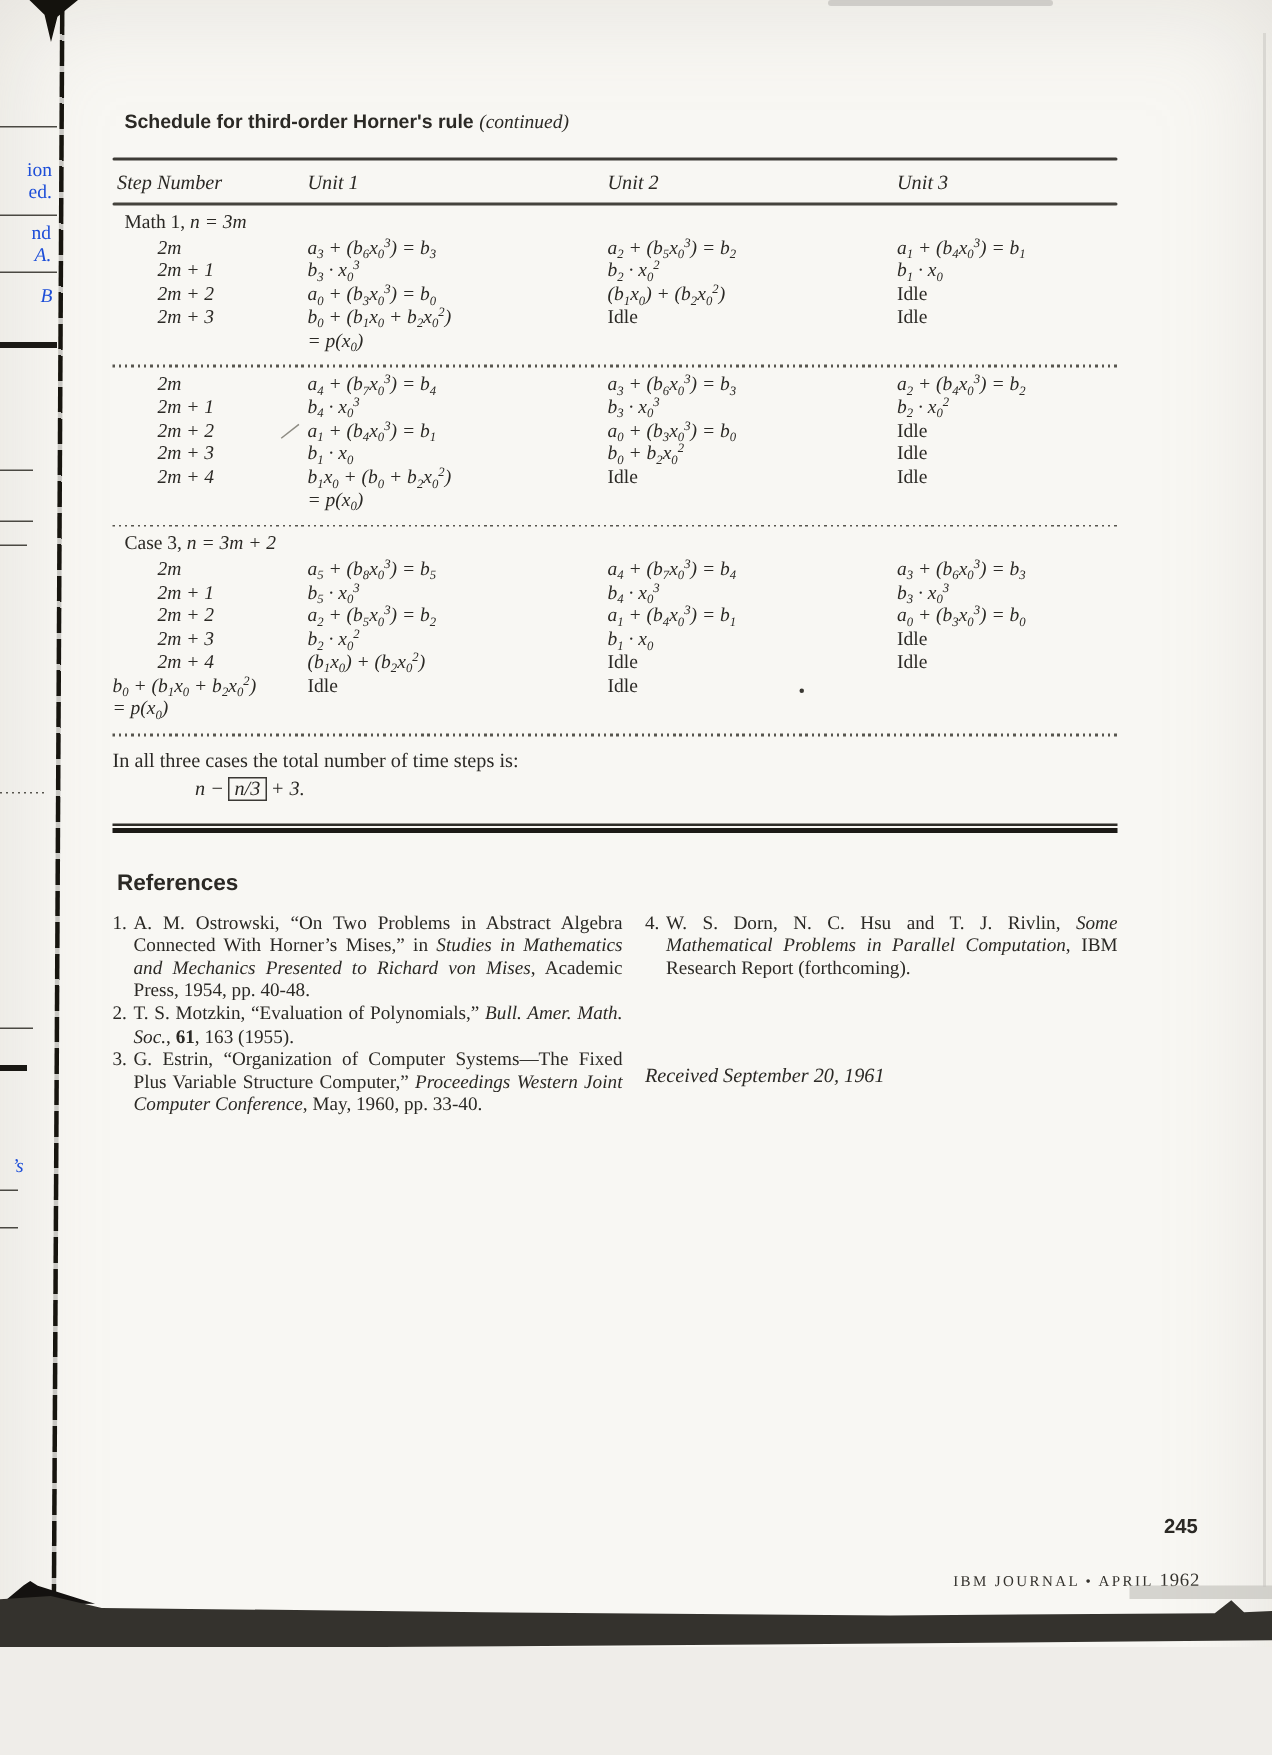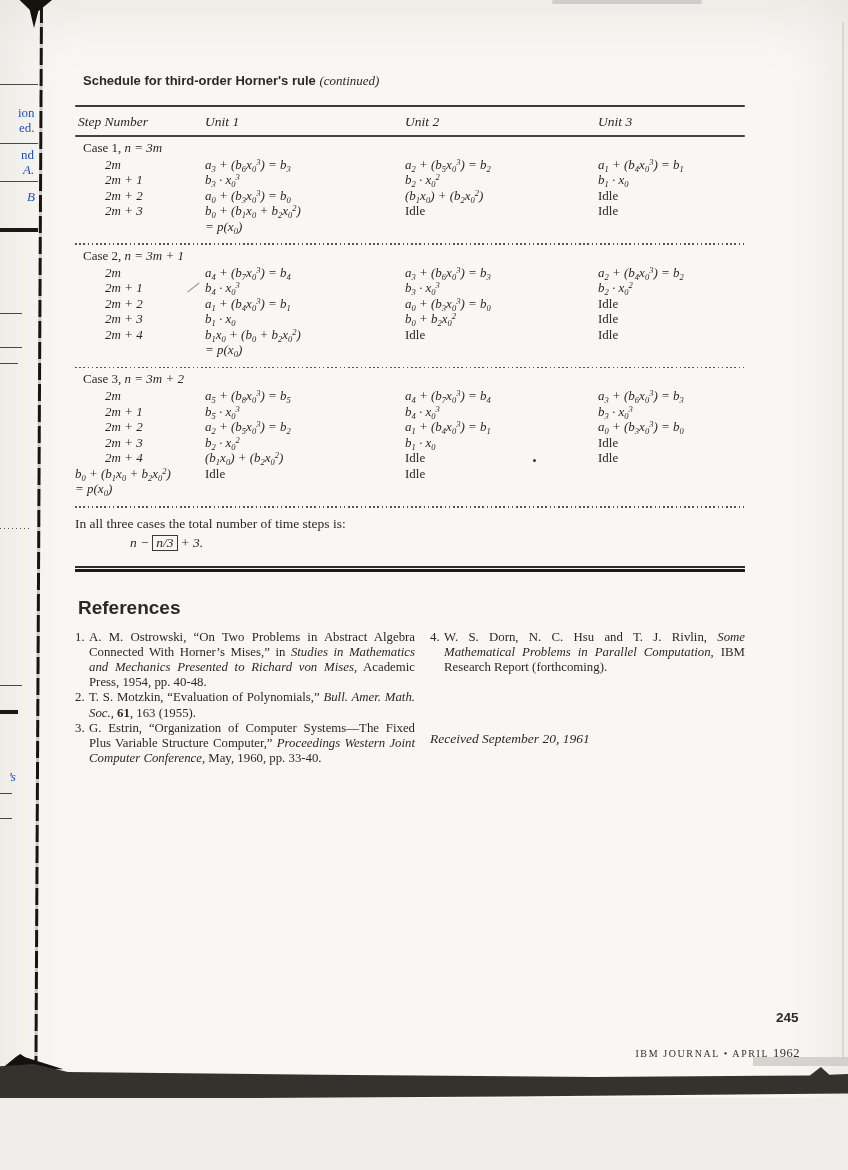--- a/index.html
+++ b/index.html
@@ -52,21 +52,21 @@
   .roman{font-style:normal;}
   .step{padding-left:30px;}
   sub,sup{font-size:8.5px;font-style:italic;line-height:0;}
   sub{vertical-align:-3px;}
   sup{vertical-align:4.5px;}
   .closing{padding:8px 0 9px;font-size:13.5px;line-height:16px;}
   .closing-formula{margin-left:55px;margin-top:3px;}
   .floorbox{display:inline-block;border:1.1px solid #3b3935;padding:0 3px 1px;line-height:13px;
     margin:0 3px;font-style:italic;}
   
-  .refs-heading{font-family:"Liberation Sans",sans-serif;font-weight:bold;font-size:19px;
+  .refs-heading{font-family:"Liberation Sans",sans-serif;font-weight:bold;font-size:15px;
     margin:24px 0 11px;padding-left:3px;}
   .refs-cols{display:flex;gap:10px;}
   .refs-left{width:340px;}
   .refs-right{flex:1;padding-left:5px;}
   .ref{display:flex;font-size:12.8px;line-height:15.2px;text-align:justify;}
   .ref-num{width:14px;flex:none;}
   .ref-body{flex:1;}
   .i{font-style:italic;}
   .b{font-weight:bold;}
   .received{font-style:italic;font-size:13.5px;margin-top:56px;}
@@ -121,21 +121,21 @@
       <div class="hc">Step Number</div>
       <div class="hc">Unit 1</div>
       <div class="hc">Unit 2</div>
       <div class="hc">Unit 3</div>
     </div>
 
     <div class="rule-mid"></div>
 
     <div id="table-cases">
         <div class="case">
-          <div class="case-label"><span class="roman">Case 1,</span> <span class="math">n = 3m</span></div>
+          <div class="case-label"><span class="roman">Math 1,</span> <span class="math">n = 3m</span></div>
           <div class="grid">
             <div class="cell step math">2m</div>
             <div class="cell math">a<sub>3</sub> + (b<sub>6</sub>x<sub>0</sub><sup>3</sup>) = b<sub>3</sub></div>
             <div class="cell math">a<sub>2</sub> + (b<sub>5</sub>x<sub>0</sub><sup>3</sup>) = b<sub>2</sub></div>
             <div class="cell math">a<sub>1</sub> + (b<sub>4</sub>x<sub>0</sub><sup>3</sup>) = b<sub>1</sub></div>
             <div class="cell step math">2m + 1</div>
             <div class="cell math">b<sub>3</sub> · x<sub>0</sub><sup>3</sup></div>
             <div class="cell math">b<sub>2</sub> · x<sub>0</sub><sup>2</sup></div>
             <div class="cell math">b<sub>1</sub> · x<sub>0</sub></div>
             <div class="cell step math">2m + 2</div>
@@ -143,21 +143,20 @@
             <div class="cell math">(b<sub>1</sub>x<sub>0</sub>) + (b<sub>2</sub>x<sub>0</sub><sup>2</sup>)</div>
             <div class="cell roman">Idle</div>
             <div class="cell step math">2m + 3</div>
             <div class="cell math">b<sub>0</sub> + (b<sub>1</sub>x<sub>0</sub> + b<sub>2</sub>x<sub>0</sub><sup>2</sup>)<br>= p(x<sub>0</sub>)</div>
             <div class="cell roman">Idle</div>
             <div class="cell roman">Idle</div>
           </div>
         </div>
         <div class="sep-dotted"></div>
         <div class="case">
-          <div class="case-label"><span class="roman">Case 2,</span> <span class="math">n = 3m + 1</span></div>
           <div class="grid">
             <div class="cell step math">2m</div>
             <div class="cell math">a<sub>4</sub> + (b<sub>7</sub>x<sub>0</sub><sup>3</sup>) = b<sub>4</sub></div>
             <div class="cell math">a<sub>3</sub> + (b<sub>6</sub>x<sub>0</sub><sup>3</sup>) = b<sub>3</sub></div>
             <div class="cell math">a<sub>2</sub> + (b<sub>4</sub>x<sub>0</sub><sup>3</sup>) = b<sub>2</sub></div>
             <div class="cell step math">2m + 1</div>
             <div class="cell math">b<sub>4</sub> · x<sub>0</sub><sup>3</sup></div>
             <div class="cell math">b<sub>3</sub> · x<sub>0</sub><sup>3</sup></div>
             <div class="cell math">b<sub>2</sub> · x<sub>0</sub><sup>2</sup></div>
             <div class="cell step math">2m + 2</div>

